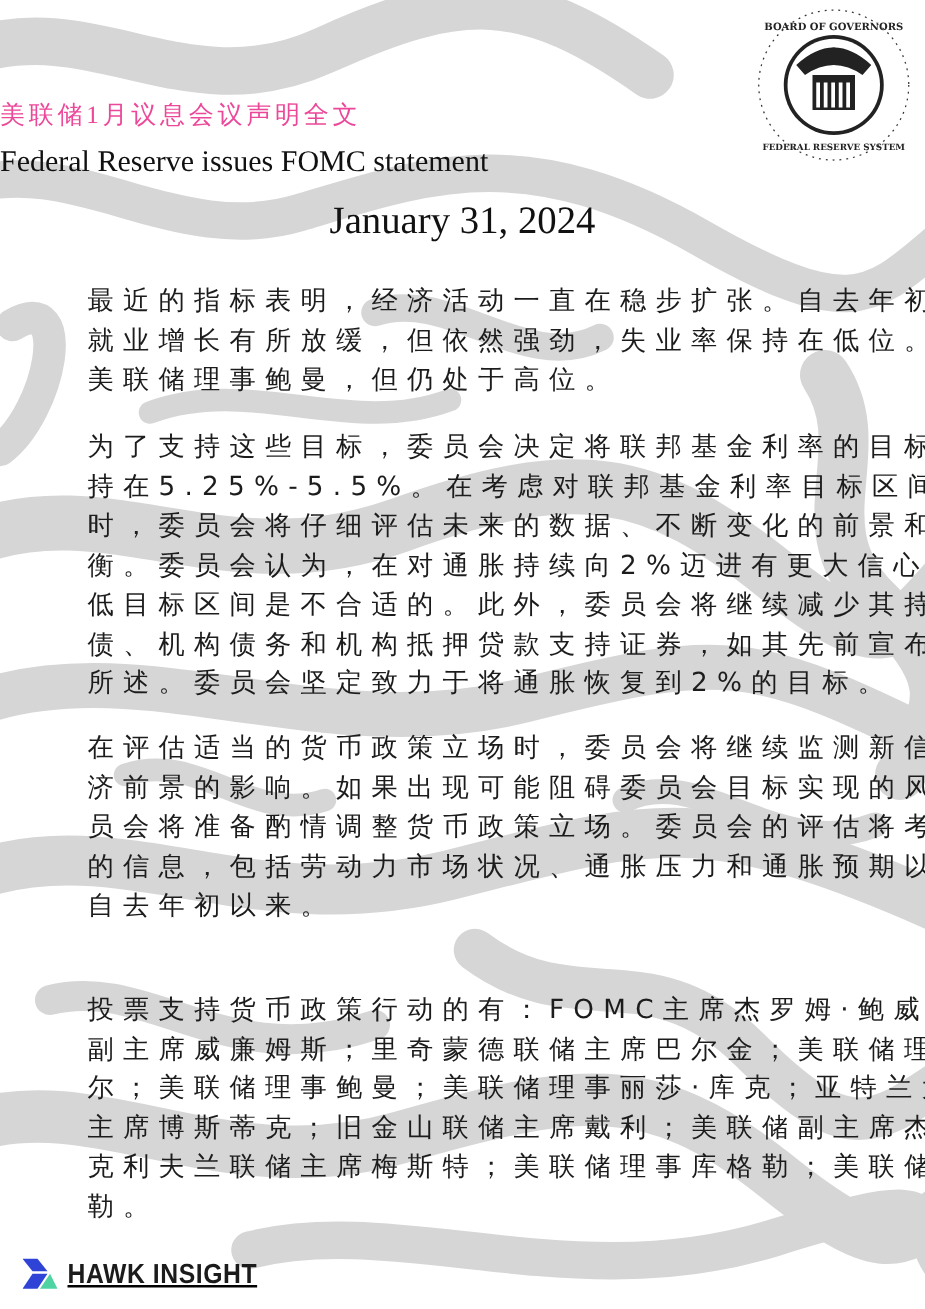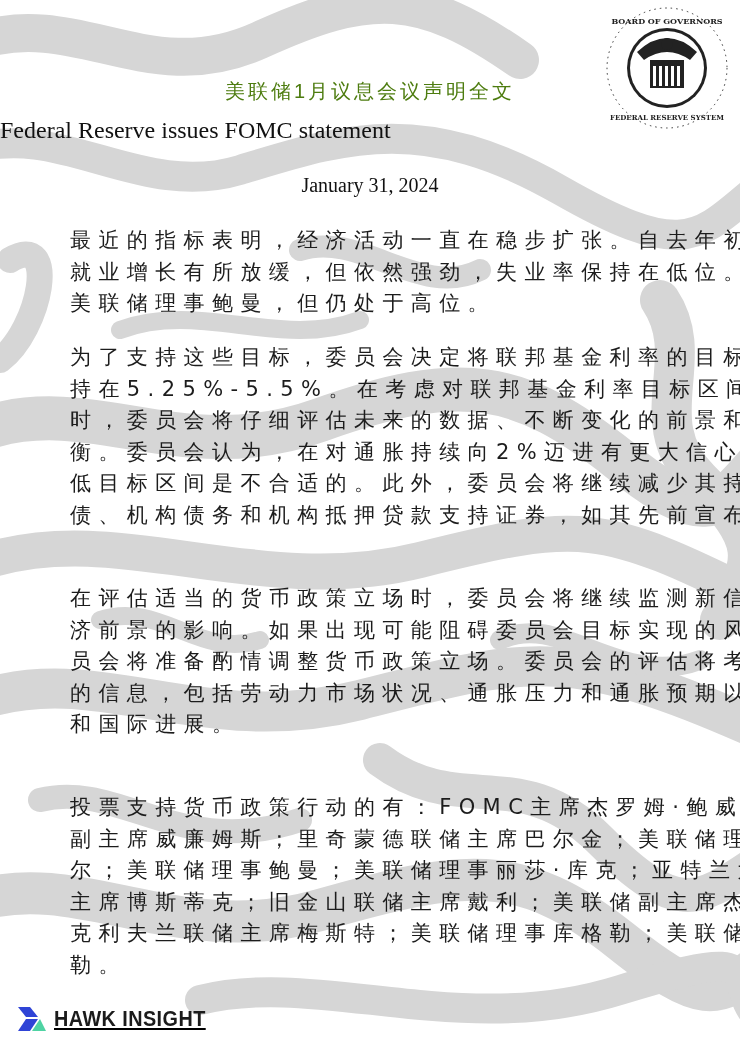--- a/index.html
+++ b/index.html
@@ -9,31 +9,31 @@
     font-family: "DejaVu Sans", sans-serif;
   }
   .bg { position: absolute; inset: 0; z-index: 0; }
   .page { position: absolute; inset: 0; z-index: 1; }
 
   .seal {
     position: absolute; left: 602px; top: 4px; width: 130px; height: 128px;
   }
 
   .title-cn {
-    position: absolute; top: 78px; left: 0; width: 740px; text-align: center;
-    font-family: Liberation Sans, sans-serif; font-size: 20px; color: #4d7c0f;
+    position: absolute; top: 78px; left: 0; width: 740px; text-align: left;
+    font-family: Liberation Serif, serif; font-size: 20px; color: #ec4899;
     letter-spacing: 3px;
   }
   .title-en {
     position: absolute; top: 117px; left: 0; width: 740px; text-align: left;
     font-family: "Liberation Serif", serif; font-size: 24px; color: #111;
   }
   .title-date {
     position: absolute; top: 158px; left: 0; width: 740px; text-align: center;
-    font-family: "Liberation Serif", serif; font-size: 20px; color: #111; margin-top: 16px;
+    font-family: "Liberation Serif", serif; font-size: 31px; color: #111;
   }
 
   .para {
     position: absolute; left: 70px; width: 640px;
     font-family: "DejaVu Sans", sans-serif; font-size: 21px; color: #1c1c1c;
     line-height: 31.5px; letter-spacing: 7.4px;
   }
   .para .ln { display: block; white-space: nowrap; }
   .p1 { top: 225px; }
   .p2 { top: 342px; }
@@ -104,28 +104,29 @@
     <span class="ln">美联储理事鲍曼，但仍处于高位。</span>
   </div>
 
   <div class="para p2">
     <span class="ln">为了支持这些目标，委员会决定将联邦基金利率的目标区间维</span>
     <span class="ln">持在5.25%-5.5%。在考虑对联邦基金利率目标区间的任何调整</span>
     <span class="ln">时，委员会将仔细评估未来的数据、不断变化的前景和风险平</span>
     <span class="ln">衡。委员会认为，在对通胀持续向2%迈进有更大信心之前，降</span>
     <span class="ln">低目标区间是不合适的。此外，委员会将继续减少其持有的国</span>
     <span class="ln">债、机构债务和机构抵押贷款支持证券，如其先前宣布的计划</span>
+    <span class="ln">所述。委员会坚定致力于将通胀恢复到2%的目标。</span>
   </div>
 
   <div class="para p3">
     <span class="ln">在评估适当的货币政策立场时，委员会将继续监测新信息对经</span>
     <span class="ln">济前景的影响。如果出现可能阻碍委员会目标实现的风险，委</span>
     <span class="ln">员会将准备酌情调整货币政策立场。委员会的评估将考虑广泛</span>
     <span class="ln">的信息，包括劳动力市场状况、通胀压力和通胀预期以及金融</span>
-    <span class="ln">和国际进展。</span>
+    <span class="ln">自去年初以来。</span>
   </div>
 
   <div class="para p4">
     <span class="ln">投票支持货币政策行动的有：FOMC主席杰罗姆·鲍威尔；FOMC</span>
     <span class="ln">副主席威廉姆斯；里奇蒙德联储主席巴尔金；美联储理事巴</span>
     <span class="ln">尔；美联储理事鲍曼；美联储理事丽莎·库克；亚特兰大联储</span>
     <span class="ln">主席博斯蒂克；旧金山联储主席戴利；美联储副主席杰斐逊；</span>
     <span class="ln">克利夫兰联储主席梅斯特；美联储理事库格勒；美联储理事沃</span>
     <span class="ln">勒。</span>
   </div>

